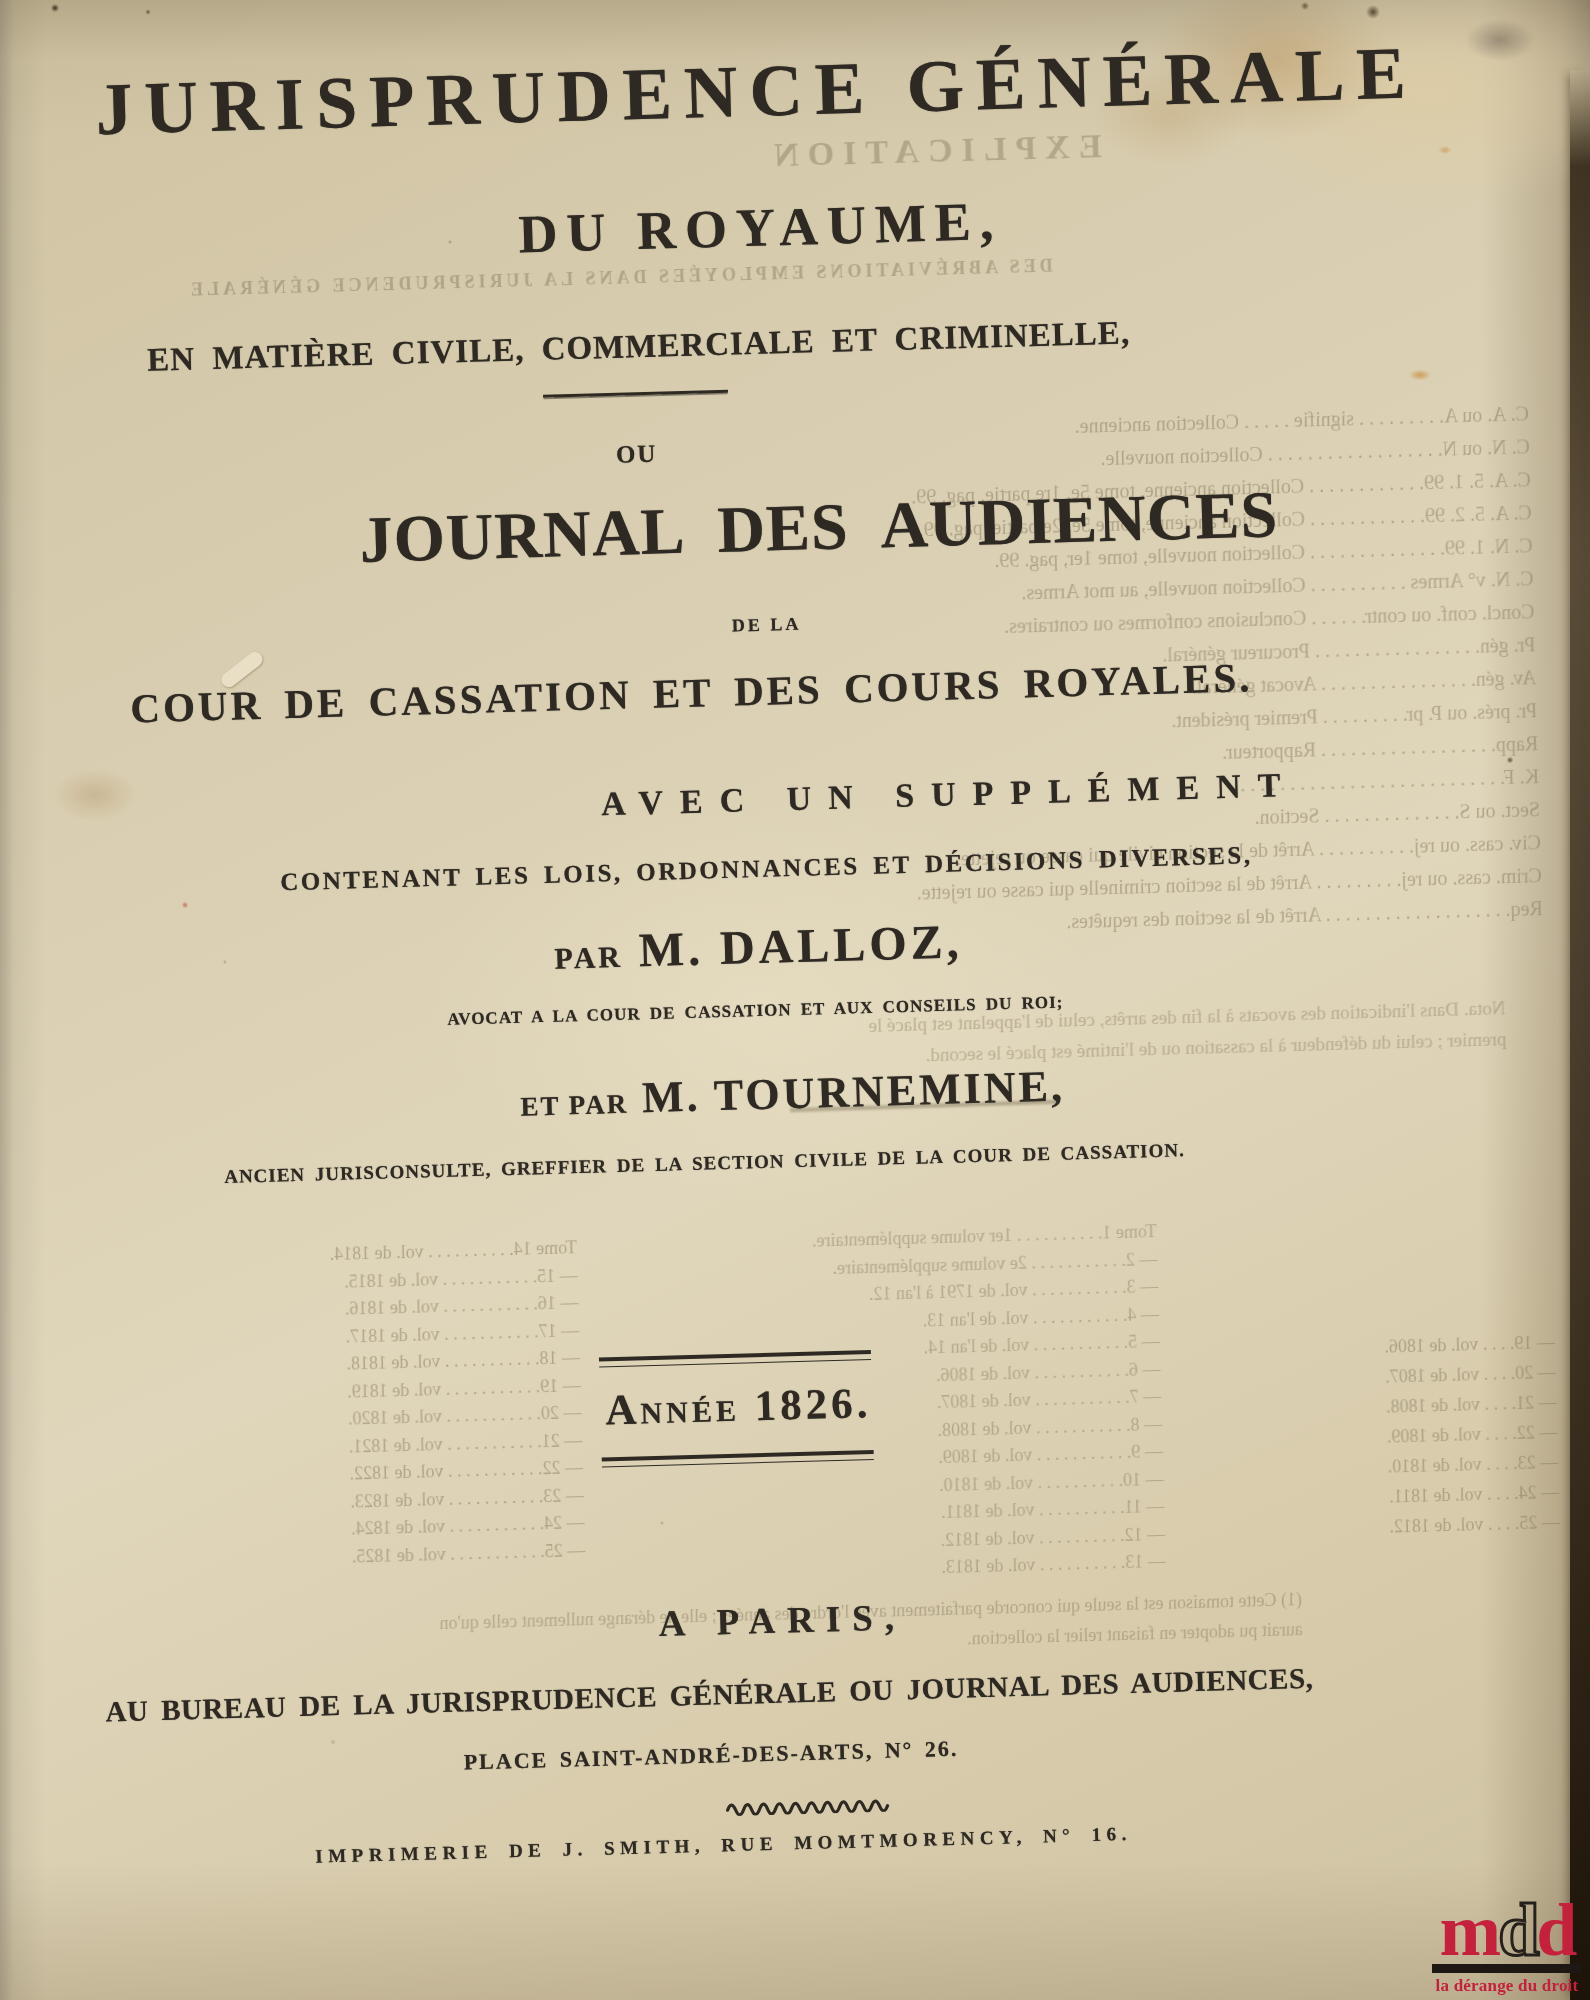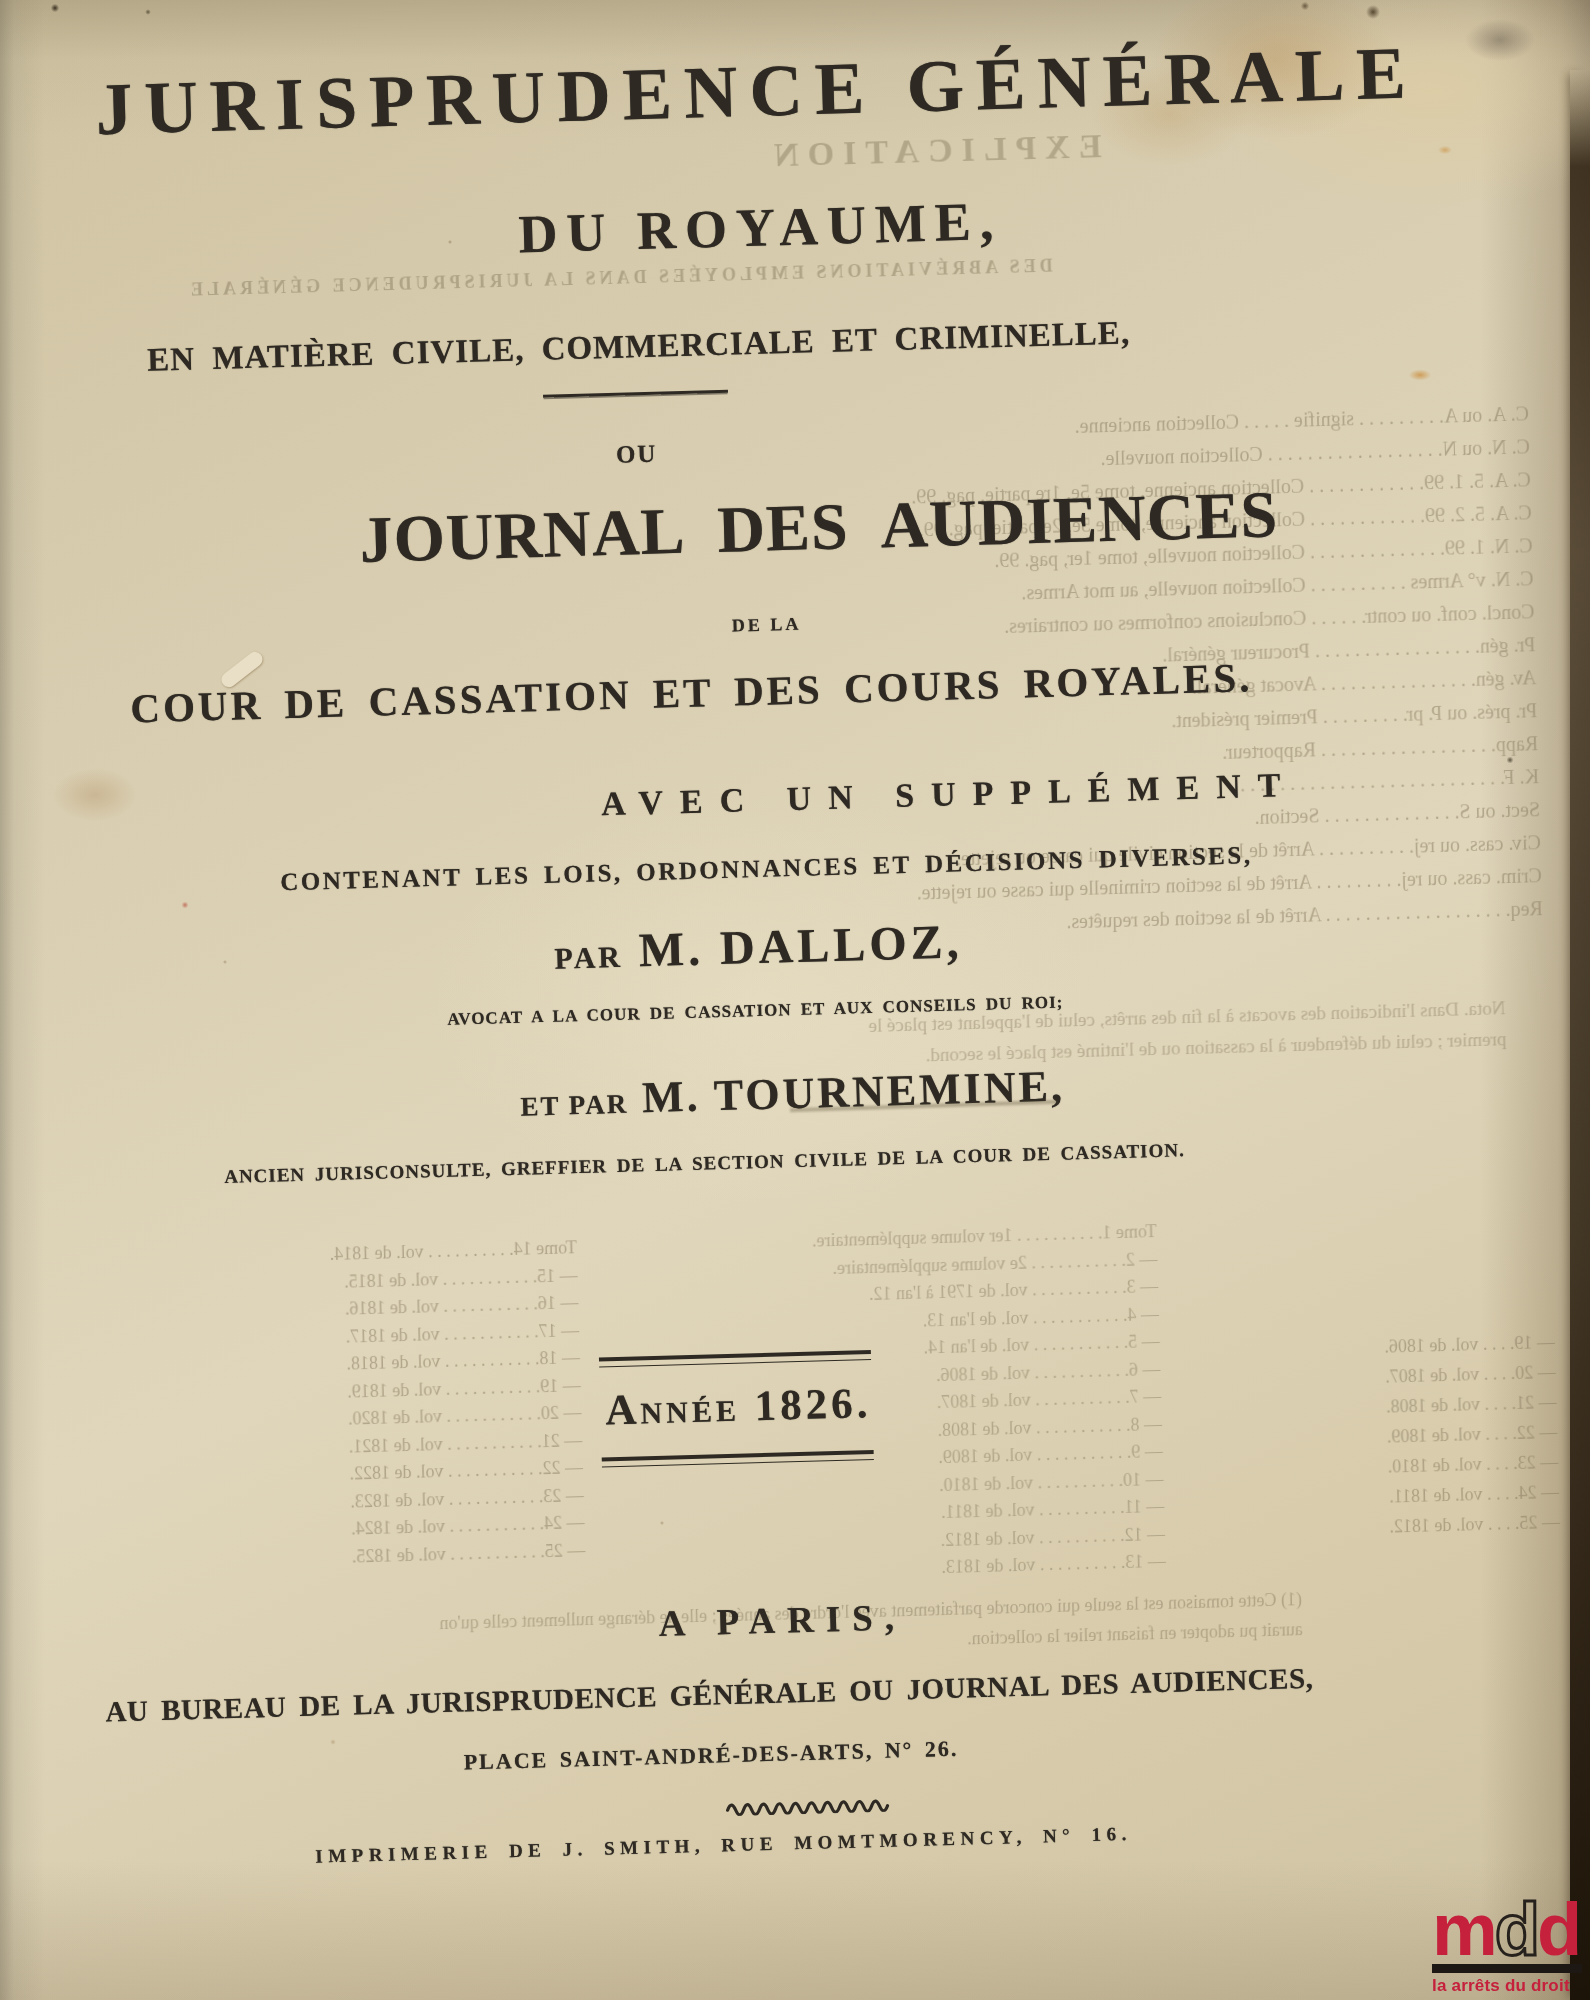--- a/index.html
+++ b/index.html
@@ -67,21 +67,21 @@
   .rule2b{position:absolute;top:1452px;left:589px;width:272px;height:5px;border-top:4px solid #2e2a23;border-bottom:1.5px solid #2e2a23;}
   .t-paris{top:1598px;left:-30px;font-size:37px;letter-spacing:12px;}
   .t-bur{top:1676px;left:-105px;font-size:29px;letter-spacing:0.5px;word-spacing:5px;}
   .t-adr{top:1740px;left:-105px;font-size:22px;letter-spacing:2px;word-spacing:4px;}
   .orn{position:absolute;top:1798px;left:703px;}
   .t-imp{top:1832px;left:-95px;font-size:19px;letter-spacing:5.5px;word-spacing:6px;}
   
   .scratch{position:absolute;left:218px;top:662px;width:48px;height:15px;background:#e9dfc6;border-radius:8px;transform:rotate(-38deg);box-shadow:0 1px 2px rgba(120,95,55,.5);z-index:6;}
   .smear{position:absolute;left:790px;top:1104px;width:268px;height:4px;background:rgba(70,58,38,.30);filter:blur(1px);transform:rotate(-1.8deg);z-index:6;}
   
-  .mdd{position:absolute;right:8px;bottom:4px;text-align:left;z-index:10;font-family:Liberation Sans, sans-serif;}
+  .mdd{position:absolute;right:8px;bottom:4px;text-align:center;z-index:10;font-family:Liberation Serif, serif;}
   .mdd-word{font-weight:700;font-size:74px;line-height:58px;letter-spacing:-3px;}
   .mdd-word .m,.mdd-word .d2{color:#c5203c;}
   .mdd-word .d1{color:transparent;-webkit-text-stroke:3px #26211c;}
   .mdd-bar{width:150px;height:9px;background:#1d1813;margin:5px 0 3px auto;}
   .mdd-tag{font-size:17px;font-weight:700;color:#c5203c;letter-spacing:.2px;white-space:nowrap;}
 </style>
 </head>
 <body>
 
 <div id="stage">
@@ -173,16 +173,16 @@
   </div>
 
   <div class="scratch"></div>
   <div class="smear"></div>
 
   <div class="edge"></div>
 
   <div class="mdd">
     <div class="mdd-word"><span class="m">m</span><span class="d1">d</span><span class="d2">d</span></div>
     <div class="mdd-bar"></div>
-    <div class="mdd-tag">la arrêts du droit</div>
+    <div class="mdd-tag">la dérange du droit</div>
   </div>
 
 </div>
 
 </body></html>

